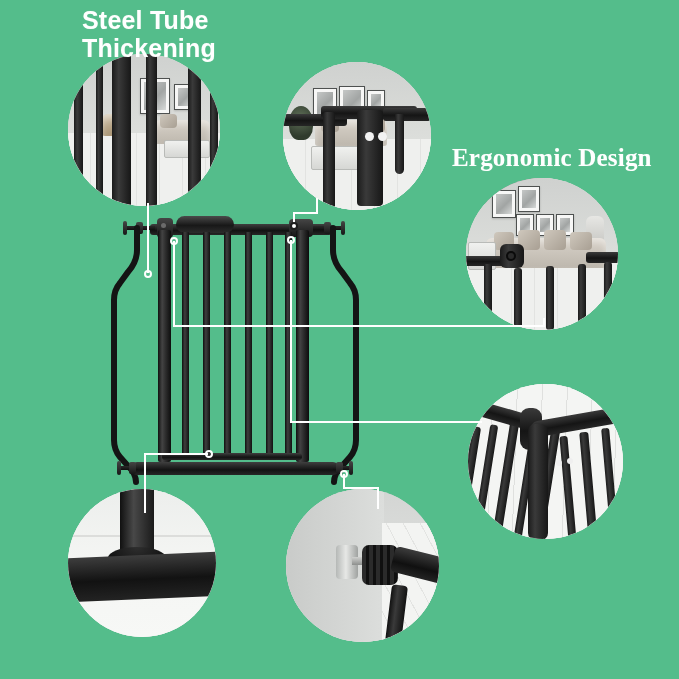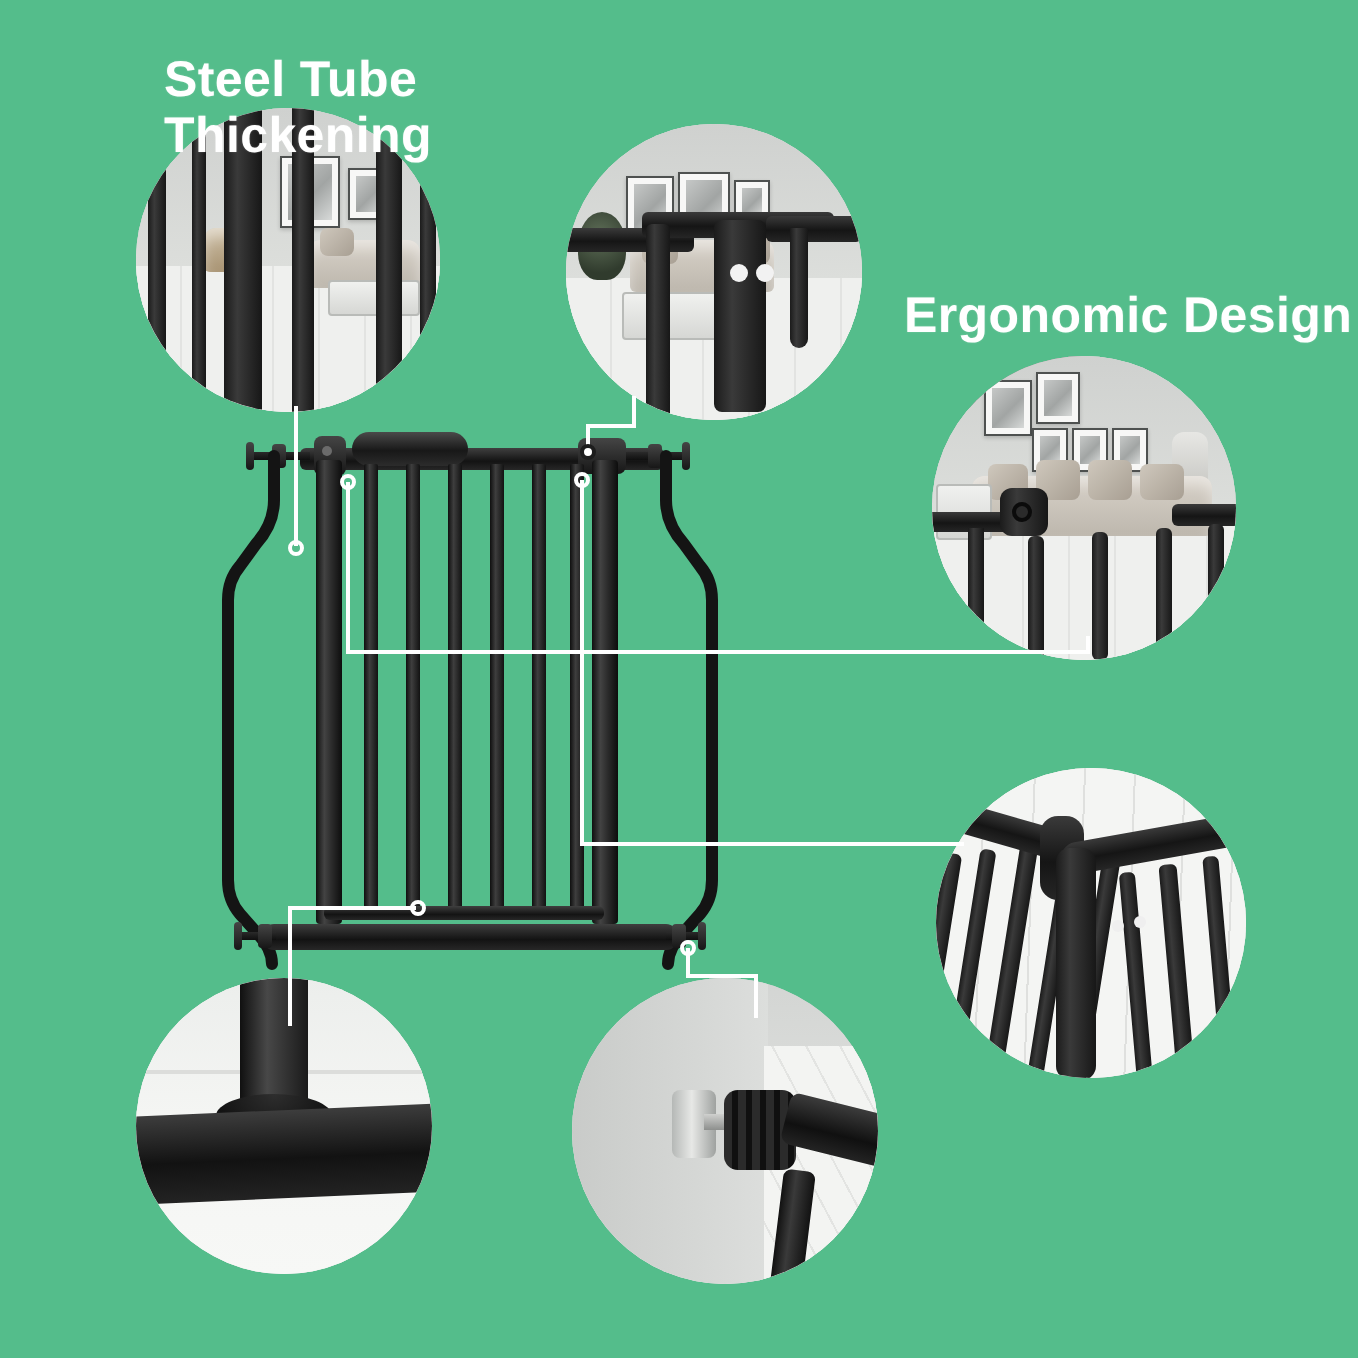--- a/index.html
+++ b/index.html
@@ -192,21 +192,21 @@
       </div>
 
       <div class="bar" style="left:6px;  top:-6px; width:9px;  height:170px;"></div>
       <div class="bar" style="left:28px; top:-6px; width:7px;  height:170px;"></div>
       <div class="bar" style="left:44px; top:-6px; width:19px; height:170px; border-radius:5px;"></div>
       <div class="bar" style="left:78px; top:-6px; width:11px; height:170px;"></div>
       <div class="bar" style="left:120px;top:-6px; width:13px; height:170px;"></div>
       <div class="bar" style="left:142px;top:-6px; width:8px;  height:170px;"></div>
     </div>
   </div>
-  <div class="feature-label" style="left:82px; top:6px; font-size:25px;margin-top:20px;">Steel Tube
+  <div class="feature-label" style="left:82px; top:6px; font-size:25px;">Steel Tube
 Thickening</div>
 
   <div class="callout" style="left:283px; top:62px; width:148px; height:148px;">
     <div class="photo">
       <div class="room">
         <div class="wall"></div>
         <div class="floor"></div>
         <div class="frame" style="left:30px; top:26px; width:22px; height:28px;"></div>
         <div class="frame" style="left:56px; top:24px; width:24px; height:30px;"></div>
         <div class="frame" style="left:84px; top:28px; width:16px; height:20px;"></div>
@@ -252,21 +252,21 @@
       <div class="handle" style="left:46px; top:66px; width:84px; height:26px;"></div>
       <div class="bar" style="left:34px; top:66px; width:24px; height:24px; border-radius:6px;"></div>
       <div style="position:absolute; left:40px; top:73px; width:10px; height:10px; border-radius:50%; background:#2b2b2b; box-shadow:inset 0 0 0 2px #0b0b0b;"></div>
       <div class="bar" style="left:18px; top:86px; width:8px; height:66px; border-radius:0 0 10px 10px;"></div>
       <div class="bar" style="left:48px; top:90px; width:8px; height:62px;"></div>
       <div class="bar" style="left:80px; top:88px; width:8px; height:64px;"></div>
       <div class="bar" style="left:112px;top:86px; width:8px; height:66px;"></div>
       <div class="bar" style="left:138px;top:84px; width:8px; height:50px;"></div>
     </div>
   </div>
-  <div class="feature-label" style="left:452px; top:144px; font-size:25px;">Ergonomic Design</div>
+  <div class="feature-label" style="left:452px; top:144px; font-size:25px;font-family:Liberation Serif, serif;">Ergonomic Design</div>
 
   <div class="callout" style="left:468px; top:384px; width:155px; height:155px;">
     <div class="photo">
       <div style="position:absolute; inset:0;
                   background:
                     repeating-linear-gradient(92deg,#f4f5f3 0px,#f4f5f3 24px,#dfe0de 24px,#dfe0de 25px),
                     repeating-linear-gradient(2deg,#f6f7f5 0px,#f6f7f5 26px,#e2e3e1 26px,#e2e3e1 27px);"></div>
 
       <div class="bar" style="left:-6px; top:42px; width:9px;  height:130px; transform:rotate(9deg);"></div>
       <div class="bar" style="left:12px; top:40px; width:8px;  height:132px; transform:rotate(9deg);"></div>

